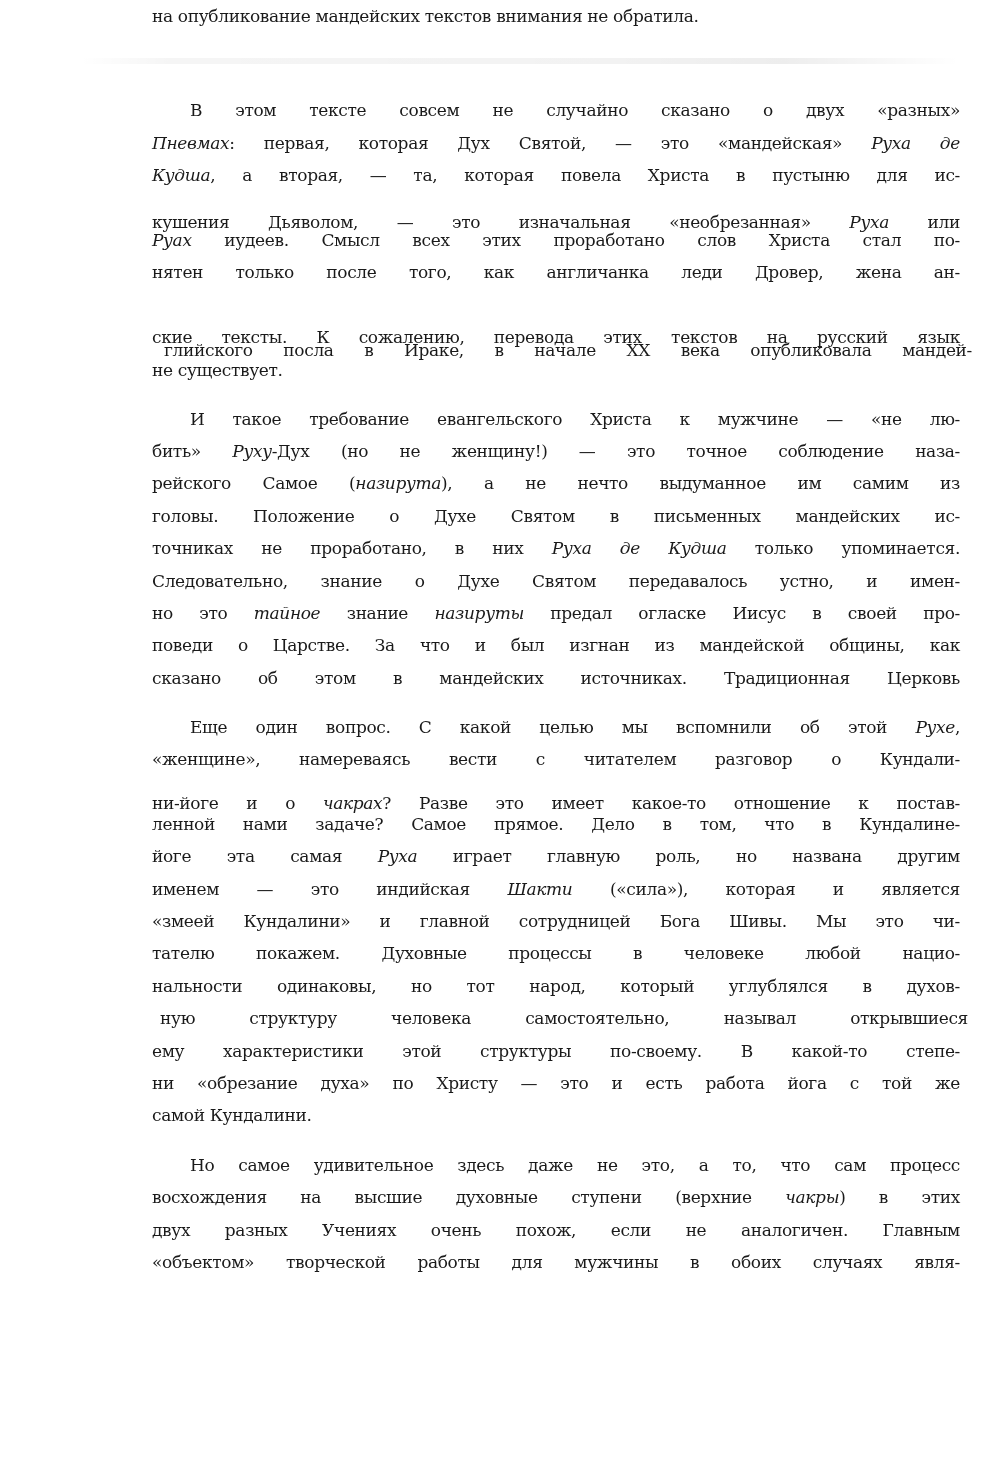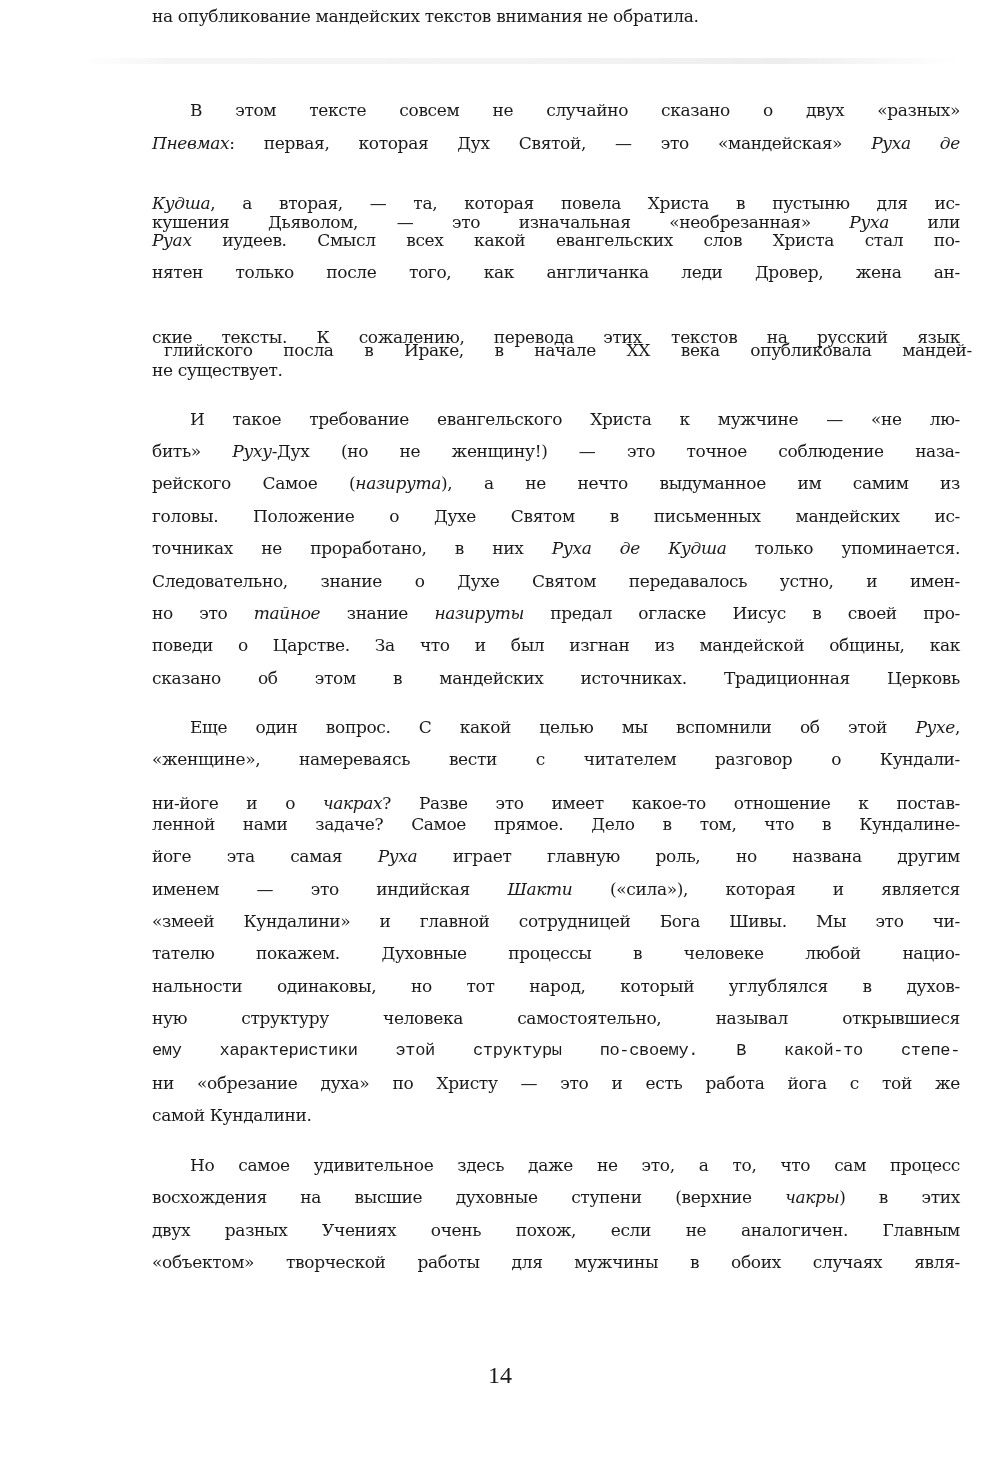--- a/index.html
+++ b/index.html
@@ -60,23 +60,23 @@
   </style>
 </head>
 <body>
 
 <div class="page">
   <div class="header-smudge"></div>
   <div class="text-block" id="text-block" style="position: absolute; top: 0px; left: 152px; width: 808px; height: 1469px;">
       <div>
         <div class="line indent" style="position: absolute; left: 0px; width: 808px; box-sizing: border-box; top: 94px;"><span>В этом тексте совсем не случайно сказано о двух «разных»</span></div>
         <div class="line" style="position: absolute; left: 0px; width: 808px; box-sizing: border-box; top: 127px;"><span class="i">Пневмах</span><span>: первая, которая Дух Святой, — это «мандейская» </span><span class="i">Руха де</span></div>
-        <div class="line" style="position: absolute; left: 0px; width: 808px; box-sizing: border-box; top: 159px; margin-top: 28px;"><span class="i">Кудша</span><span>, а вторая, — та, которая повела Христа в пустыню для ис-</span></div>
+        <div class="line" style="position: absolute; left: 0px; width: 808px; box-sizing: border-box; top: 159px;"><span class="i">Кудша</span><span>, а вторая, — та, которая повела Христа в пустыню для ис-</span></div>
         <div class="line" style="position: absolute; left: 0px; width: 808px; box-sizing: border-box; top: 192px; margin-top: 14px;"><span>кушения Дьяволом, — это изначальная «необрезанная» </span><span class="i">Руха</span><span> или</span></div>
-        <div class="line" style="position: absolute; left: 0px; width: 808px; box-sizing: border-box; top: 224px;"><span class="i">Руах</span><span> иудеев. Смысл всех какой евангельских слов Христа стал по-</span></div>
+        <div class="line" style="position: absolute; left: 0px; width: 808px; box-sizing: border-box; top: 224px;"><span class="i">Руах</span><span> иудеев. Смысл всех этих проработано слов Христа стал по-</span></div>
         <div class="line" style="position: absolute; left: 0px; width: 808px; box-sizing: border-box; top: 256px;"><span>нятен только после того, как англичанка леди Дровер, жена ан-</span></div>
         <div class="line" style="position: absolute; left: 12px; width: 808px; box-sizing: border-box; top: 289px; margin-top: 45px;"><span>глийского посла в Ираке, в начале XX века опубликовала мандей-</span></div>
         <div class="line" style="position: absolute; left: 0px; width: 808px; box-sizing: border-box; top: 321px;"><span>ские тексты. К сожалению, перевода этих текстов на русский язык</span></div>
         <div class="line last" style="position: absolute; left: 0px; width: 808px; box-sizing: border-box; top: 354px;"><span>не существует.</span></div>
       </div>
       <div>
         <div class="line indent" style="position: absolute; left: 0px; width: 808px; box-sizing: border-box; top: 403px;"><span>И такое требование евангельского Христа к мужчине — «не лю-</span></div>
         <div class="line" style="position: absolute; left: 0px; width: 808px; box-sizing: border-box; top: 435px;"><span>бить» </span><span class="i">Руху</span><span>-Дух (но не женщину!) — это точное соблюдение наза-</span></div>
         <div class="line" style="position: absolute; left: 0px; width: 808px; box-sizing: border-box; top: 467px;"><span>рейского Самое (</span><span class="i">назирута</span><span>), а не нечто выдуманное им самим из</span></div>
         <div class="line" style="position: absolute; left: 0px; width: 808px; box-sizing: border-box; top: 500px;"><span>головы. Положение о Духе Святом в письменных мандейских ис-</span></div>
@@ -90,26 +90,25 @@
       <div>
         <div class="line indent" style="position: absolute; left: 0px; width: 808px; box-sizing: border-box; top: 711px;"><span>Еще один вопрос. С какой целью мы вспомнили об этой </span><span class="i">Рухе</span><span>,</span></div>
         <div class="line" style="position: absolute; left: 0px; width: 808px; box-sizing: border-box; top: 743px;"><span>«женщине», намереваясь вести с читателем разговор о Кундали-</span></div>
         <div class="line" style="position: absolute; left: 0px; width: 808px; box-sizing: border-box; top: 775px; margin-top: 12px;"><span>ни-йоге и о </span><span class="i">чакрах</span><span>? Разве это имеет какое-то отношение к постав-</span></div>
         <div class="line" style="position: absolute; left: 0px; width: 808px; box-sizing: border-box; top: 808px;"><span>ленной нами задаче? Самое прямое. Дело в том, что в Кундалине-</span></div>
         <div class="line" style="position: absolute; left: 0px; width: 808px; box-sizing: border-box; top: 840px;"><span>йоге эта самая </span><span class="i">Руха</span><span> играет главную роль, но названа другим</span></div>
         <div class="line" style="position: absolute; left: 0px; width: 808px; box-sizing: border-box; top: 873px;"><span>именем — это индийская </span><span class="i">Шакти</span><span> («сила»), которая и является</span></div>
         <div class="line" style="position: absolute; left: 0px; width: 808px; box-sizing: border-box; top: 905px;"><span>«змеей Кундалини» и главной сотрудницей Бога Шивы. Мы это чи-</span></div>
         <div class="line" style="position: absolute; left: 0px; width: 808px; box-sizing: border-box; top: 937px;"><span>тателю покажем. Духовные процессы в человеке любой нацио-</span></div>
         <div class="line" style="position: absolute; left: 0px; width: 808px; box-sizing: border-box; top: 970px;"><span>нальности одинаковы, но тот народ, который углублялся в духов-</span></div>
-        <div class="line" style="position: absolute; left: 0px; width: 808px; box-sizing: border-box; top: 1002px;"><span>ную структуру человека самостоятельно, называл открывшиеся</span></div>
-        <div class="line" style="position: absolute; left: 0px; width: 808px; box-sizing: border-box; top: 1035px; font-family: Liberation Mono, monospace;"><span>ему характеристики этой структуры по-своему. В какой-то степе-</span></div>
+        <div class="line" style="position: absolute; left: 8px; width: 808px; box-sizing: border-box; top: 1002px;"><span>ную структуру человека самостоятельно, называл открывшиеся</span></div>
+        <div class="line" style="position: absolute; left: 0px; width: 808px; box-sizing: border-box; top: 1035px;"><span>ему характеристики этой структуры по-своему. В какой-то степе-</span></div>
         <div class="line" style="position: absolute; left: 0px; width: 808px; box-sizing: border-box; top: 1067px;"><span>ни «обрезание духа» по Христу — это и есть работа йога с той же</span></div>
         <div class="line last" style="position: absolute; left: 0px; width: 808px; box-sizing: border-box; top: 1099px;"><span>самой Кундалини.</span></div>
       </div>
       <div>
         <div class="line indent" style="position: absolute; left: 0px; width: 808px; box-sizing: border-box; top: 1149px;"><span>Но самое удивительное здесь даже не это, а то, что сам процесс</span></div>
         <div class="line" style="position: absolute; left: 0px; width: 808px; box-sizing: border-box; top: 1181px;"><span>восхождения на высшие духовные ступени (верхние </span><span class="i">чакры</span><span>) в этих</span></div>
         <div class="line" style="position: absolute; left: 0px; width: 808px; box-sizing: border-box; top: 1214px;"><span>двух разных Учениях очень похож, если не аналогичен. Главным</span></div>
         <div class="line" style="position: absolute; left: 0px; width: 808px; box-sizing: border-box; top: 1246px;"><span>«объектом» творческой работы для мужчины в обоих случаях явля-</span></div>
       </div>
     </div>
-  <div class="page-number">14</div>
 </div>
 
 </body></html>

